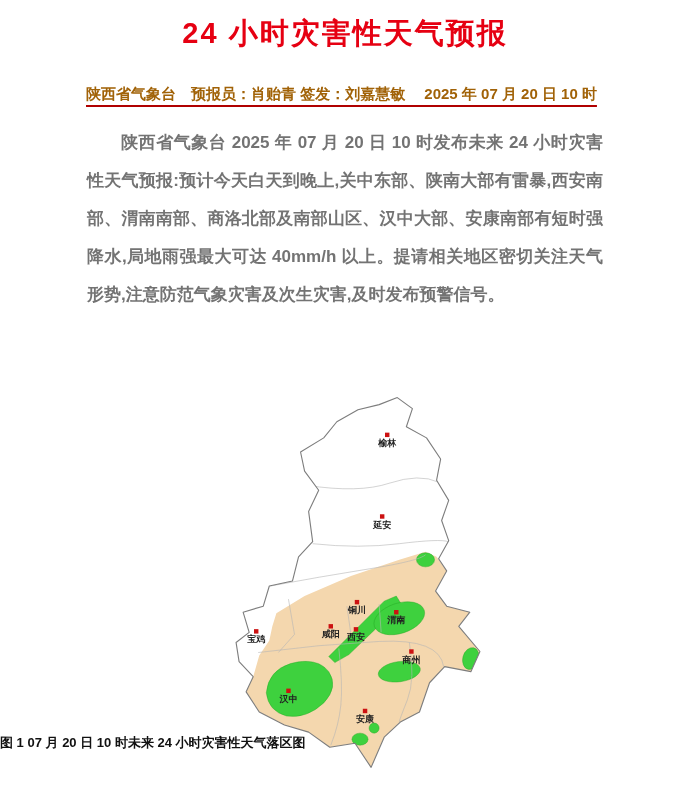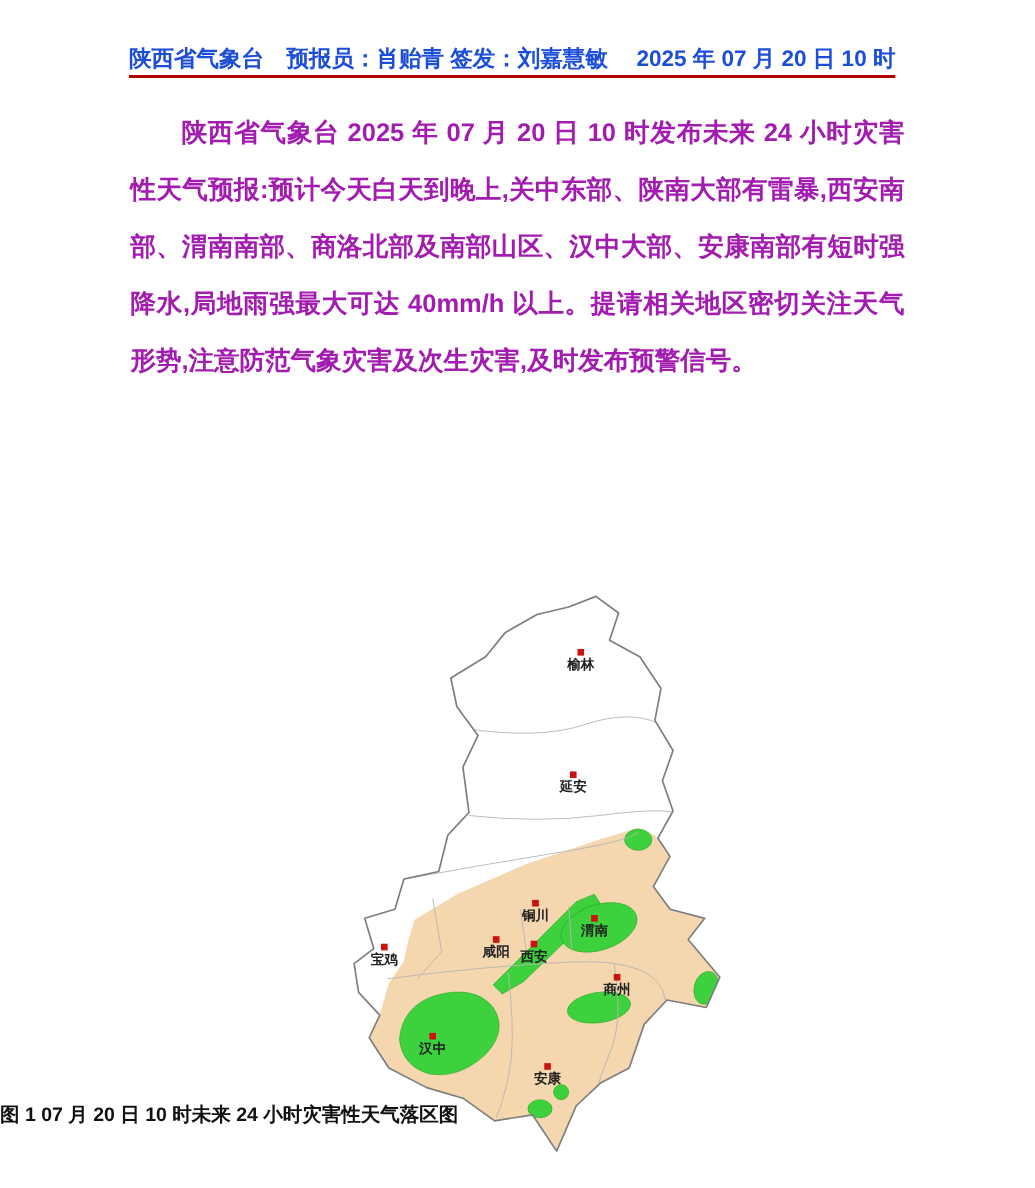--- a/index.html
+++ b/index.html
@@ -7,29 +7,29 @@
   .page {
     position:relative; width:690px; height:792px; background:#fff;
     font-family:"Liberation Sans", sans-serif; color:#000; overflow:hidden;
   }
   .title {
     margin-top:14px; text-align:center; font-size:29px; font-weight:700;
     letter-spacing:2px; color:var(--title, #e60012);
   }
   .issuer {
     margin:20px 0 0 86px; width:524px; font-size:15px; font-weight:700;
-    line-height:40px; color:#1d4ed8;
+    line-height:40px; color:#a16207;
     text-decoration:underline;
     text-decoration-color:var(--underline, #b00000);
     text-decoration-thickness:1.5px;
     text-underline-offset:6px;
   }
   .body-text {
     margin:10px auto 0; width:516px; font-size:17px; font-weight:700;
-    line-height:38px; text-align:justify; text-indent:2em; color:#a21caf;
+    line-height:38px; text-align:justify; text-indent:2em; color:#737373;
   }
   .map-wrap { position:absolute; left:228px; top:392px; width:262px; height:384px; }
   .map-wrap svg { width:100%; height:100%; display:block; }
   .caption {
     position:absolute; left:0; top:734px; width:100%; 
     font-size:13px; color:#111;font-weight:bold;
   }
   
   .province-fill   { fill:#ffffff; stroke:none; }
   .province-stroke { fill:none; stroke:var(--map-outline, #7d7d7d); stroke-width:1.1; stroke-linejoin:round; }
@@ -38,20 +38,21 @@
   .inner-borders path { fill:none; stroke:var(--inner-border, #b5b5b5); stroke-width:0.6; }
   .city-dot   { fill:var(--city-marker, #cc1111); }
   .city-label { font-size:9px; text-anchor:middle; fill:#222; font-weight:700;
                 font-family:"Liberation Sans", sans-serif; }
 </style>
 </head>
 <body>
 
 <div class="page">
 
+  <h1 class="title">24 小时灾害性天气预报</h1>
 
   <div class="issuer">陕西省气象台　预报员：肖贻青 签发：刘嘉慧敏　 2025 年 07 月 20 日 10 时</div>
 
   <p class="body-text">陕西省气象台 2025 年 07 月 20 日 10 时发布未来 24 小时灾害性天气预报:预计今天白天到晚上,关中东部、陕南大部有雷暴,西安南部、渭南南部、商洛北部及南部山区、汉中大部、安康南部有短时强降水,局地雨强最大可达 40mm/h 以上。提请相关地区密切关注天气形势,注意防范气象灾害及次生灾害,及时发布预警信号。</p>
 
   <div class="map-wrap">
     <svg viewBox="0 0 260 380" xmlns="http://www.w3.org/2000/svg">
       <defs>
         <path id="provPath" d="M168,5 L183,16 L177,34 L197,45 L211,66 L207,87 L219,107 L212,127 L219,147 L209,165 L217,177 L206,197 L217,212 L240,218 L229,232 L250,257 L241,277 L215,272 L200,288 L190,317 L171,327 L155,342 L142,372 L126,348 L101,352 L80,337 L56,330 L31,317 L18,297 L25,282 L11,267 L8,248 L21,238 L15,218 L35,212 L41,192 L64,187 L70,163 L84,148 L80,118 L90,97 L76,78 L72,59 L95,45 L108,29 L129,17 L150,12 Z"></path>
         <clipPath id="provClip">

